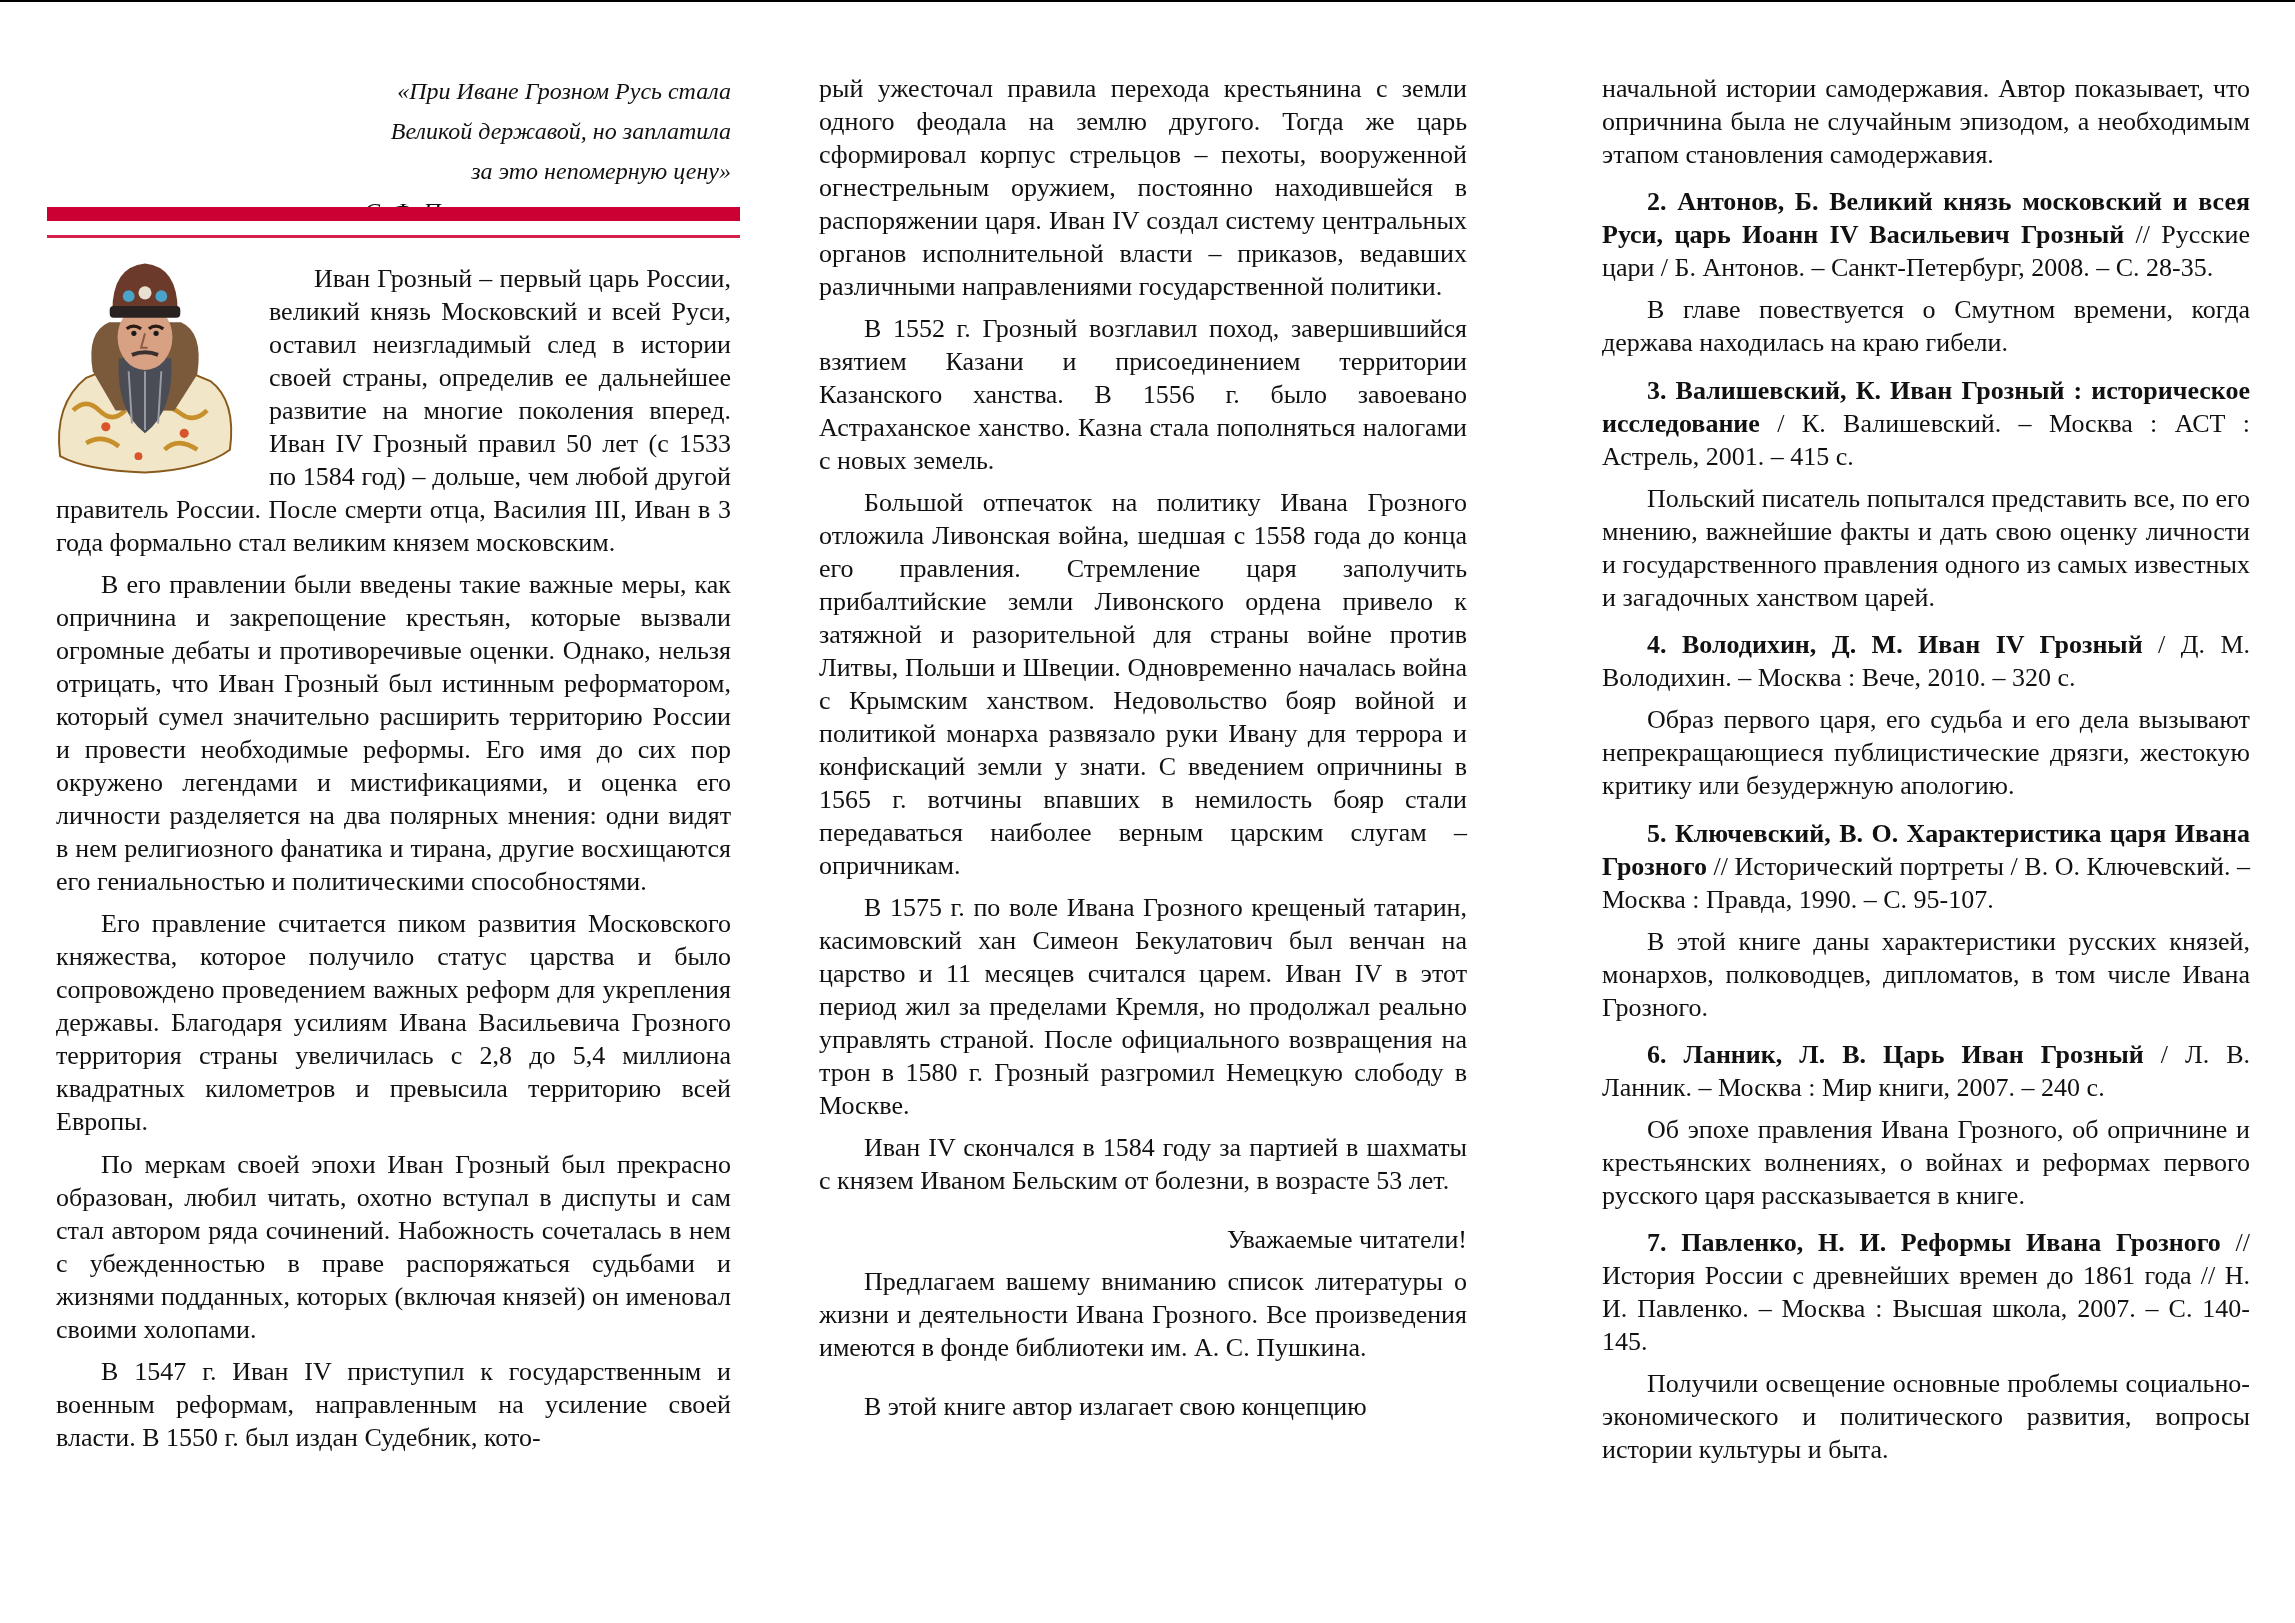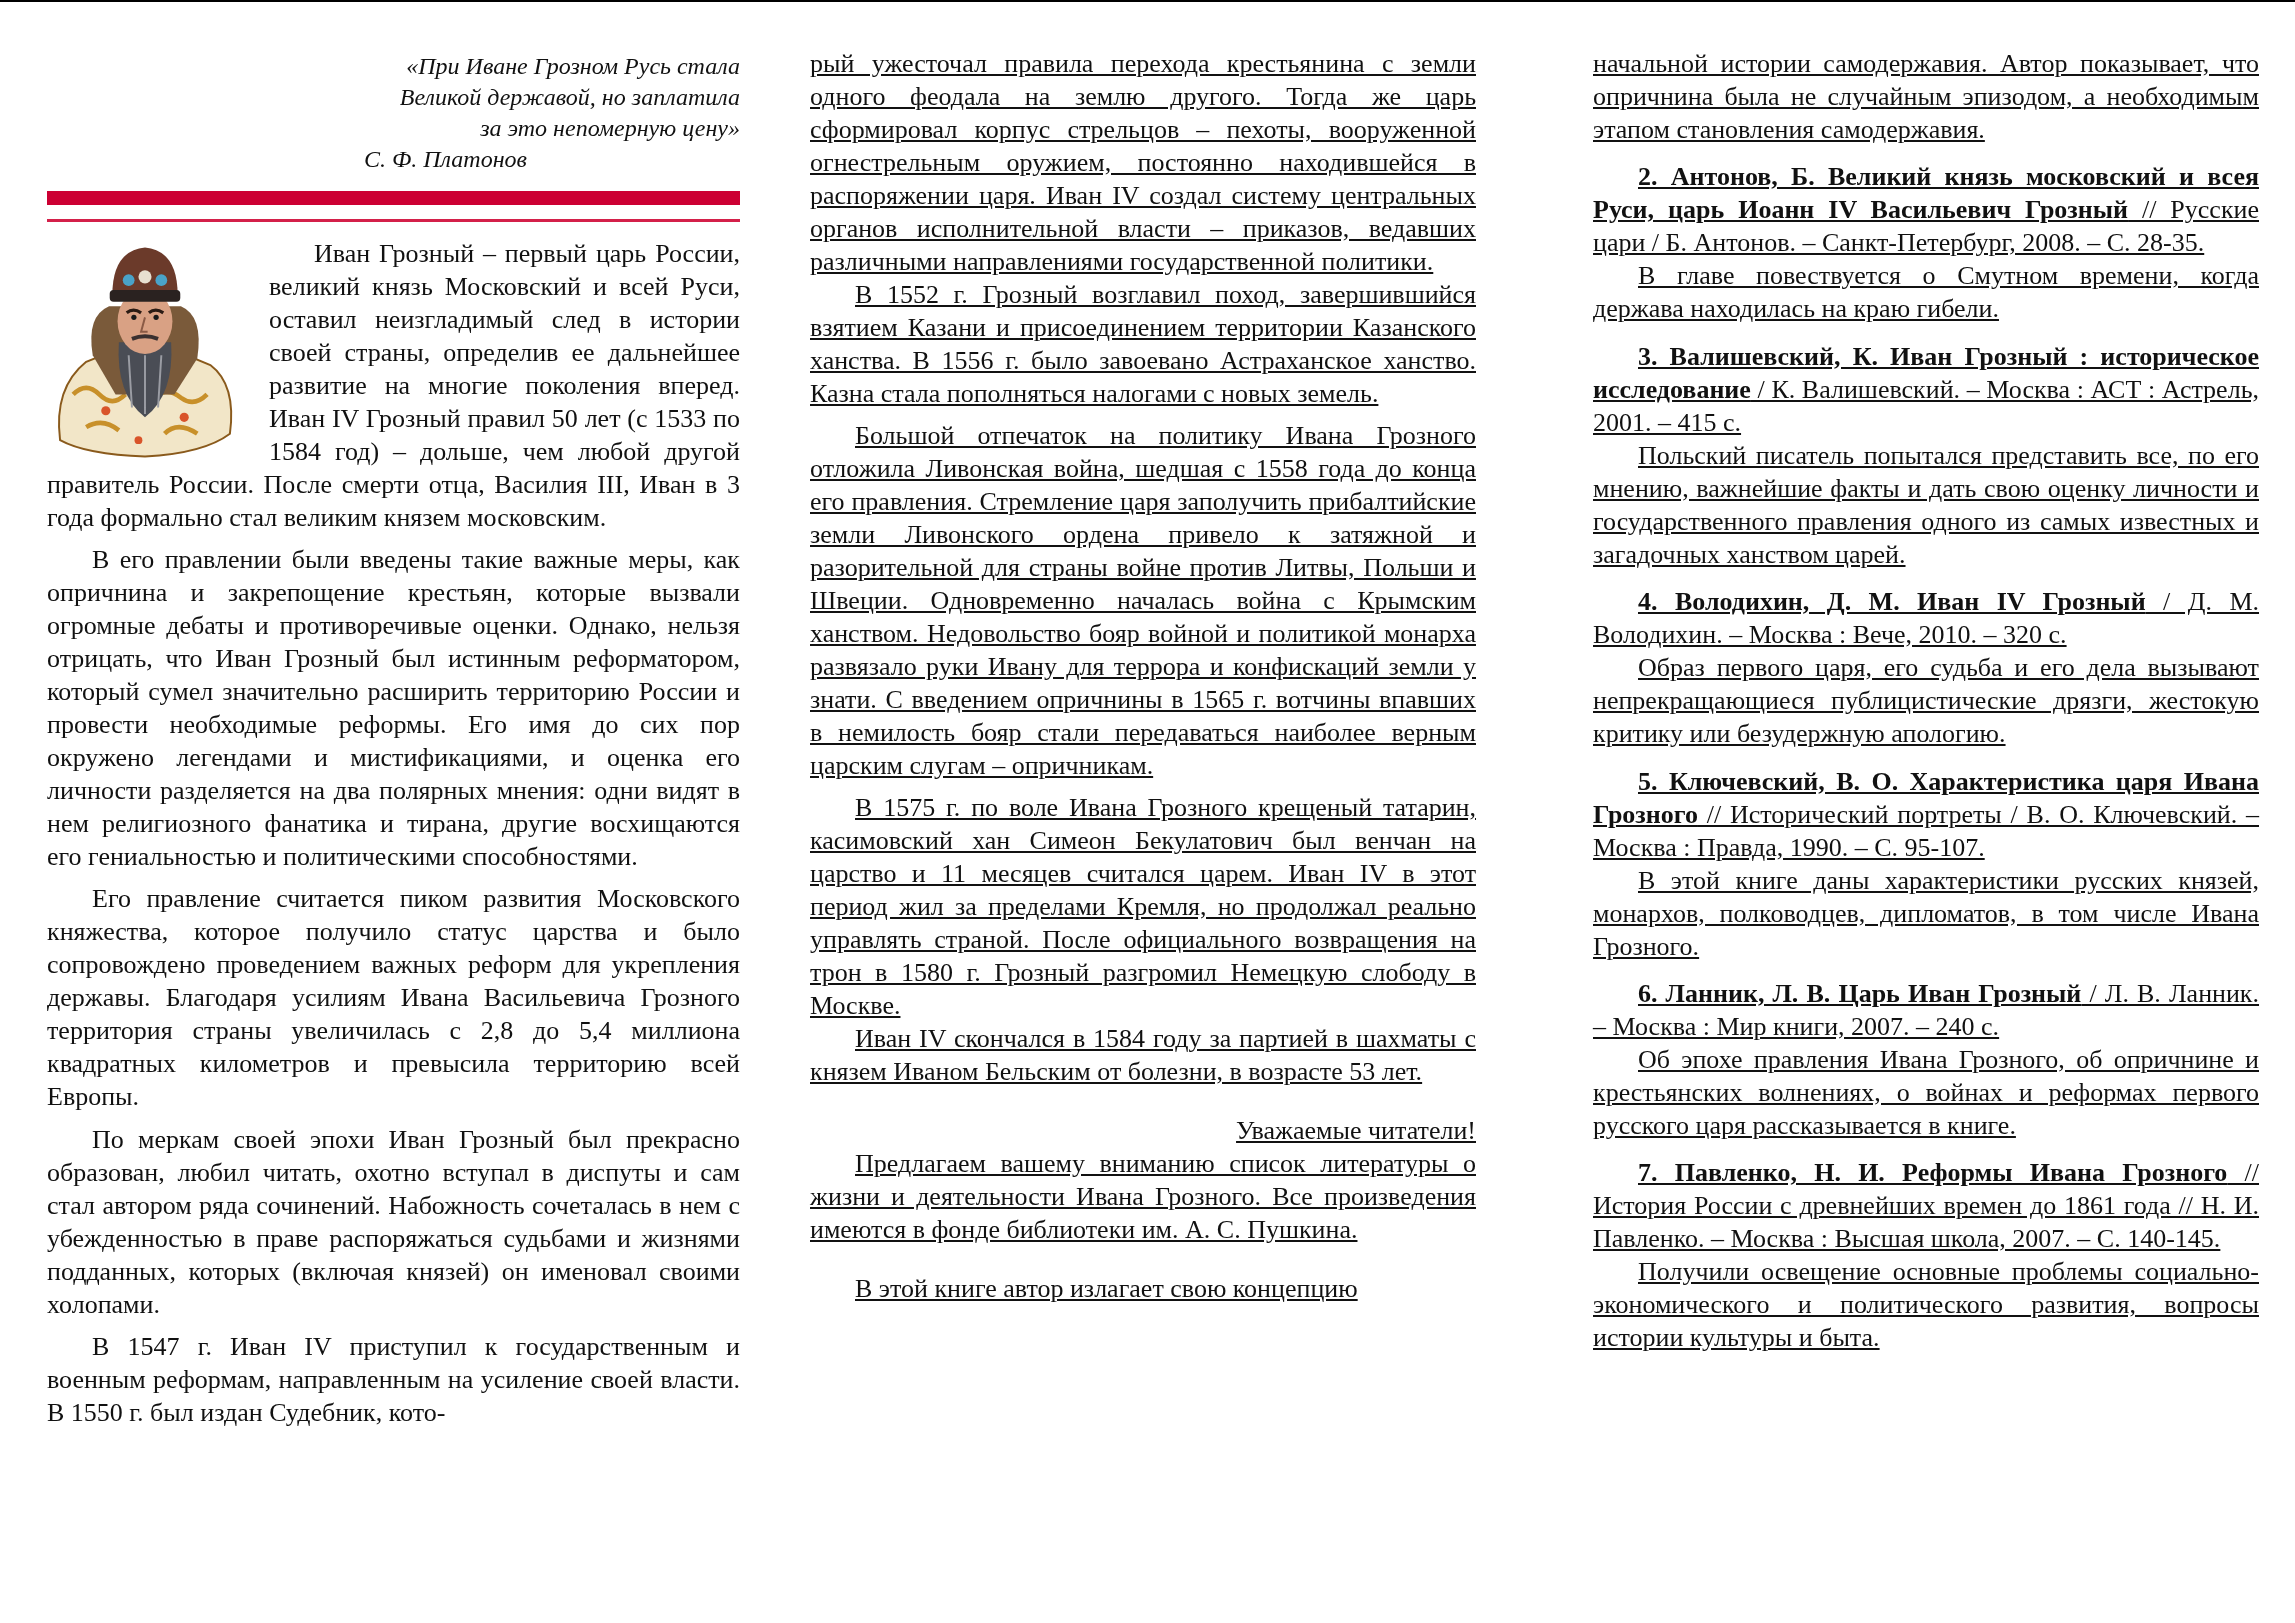--- a/index.html
+++ b/index.html
@@ -1,23 +1,23 @@
 <!DOCTYPE html>
 <html style="font-size:10.5px"><head>
 <meta charset="utf-8">
 <style>
   html, body { margin: 0; padding: 0; background: #ffffff; }
   body { width: 2295px; height: 1623px; position: relative; overflow: hidden;
          font-family: "Liberation Serif", "DejaVu Serif", serif; color: #111; }
   .top-rule { position: absolute; left: 0; top: 0; width: 2295px; height: 2px; background: #000; }
-  .col { position: absolute; top: 0; text-decoration: underline; }
+  .col { position: absolute; top: 16px; }
   .col1 { left: 47px; width: 693px; }
   .col2 { left: 810px; width: 666px; }
   .col3 { left: 1593px; width: 666px; }
-  p, .line { margin: 0; }
+  p, .line { margin: 9px; }
   .body-text { font-size: 26px; line-height: 33px; text-align: justify; hyphens: manual; }
   .indent { text-indent: 45px; }
   .gap { margin-top: 9.2px; }
   .epigraph { position: absolute; top: 51px; right: 0; width: 589px; text-align: right;
               font-style: italic; font-size: 24px; line-height: 31px; }
   .epigraph .author { font-weight: normal; text-align: center; }
   .red-bar { position: absolute; left: 0; top: 191px; width: 693px; height: 14.4px; background: #cc0033; }
   .red-line { position: absolute; left: 0; top: 219px; width: 693px; height: 3.3px; background: #d4204a; }
   .intro { position: absolute; top: 237px; left: 0; width: 693px; }
   .portrait { float: left; width: 196px; height: 216px; margin: 6.5px 26px 0 0; position: relative; shape-outside: margin-box; }

